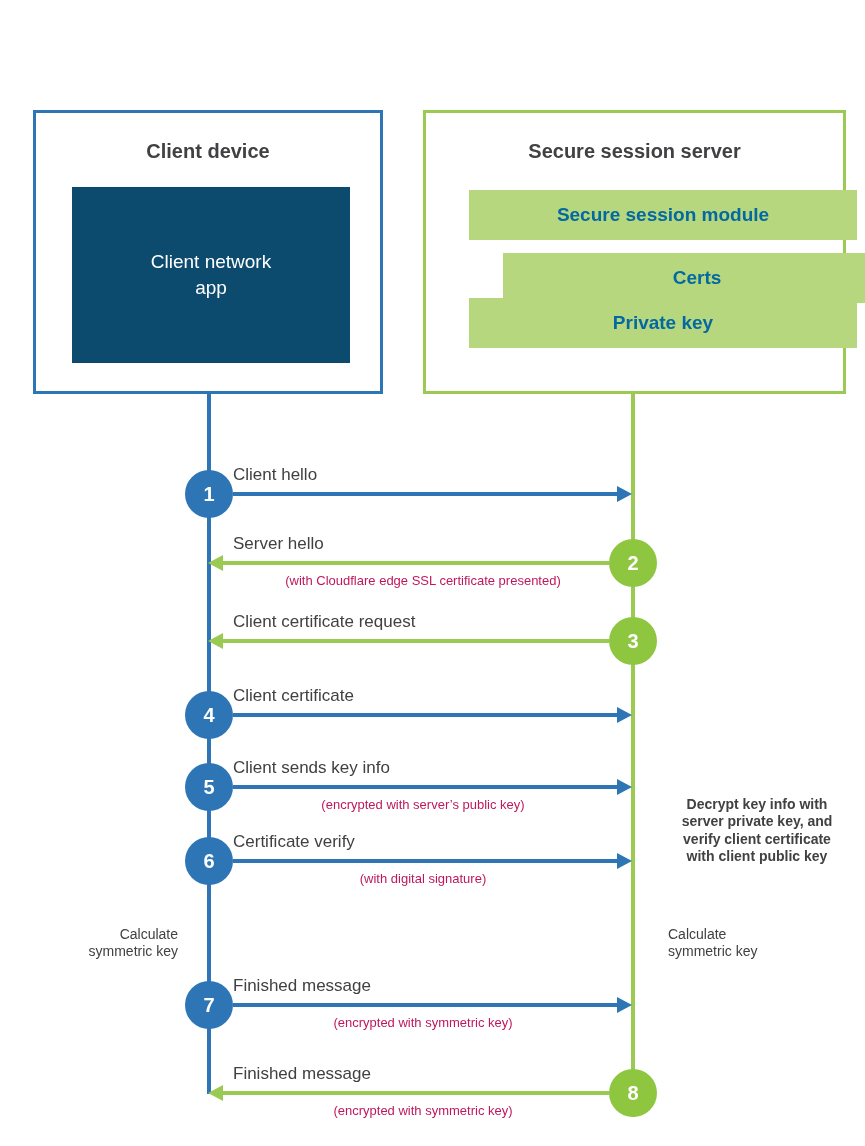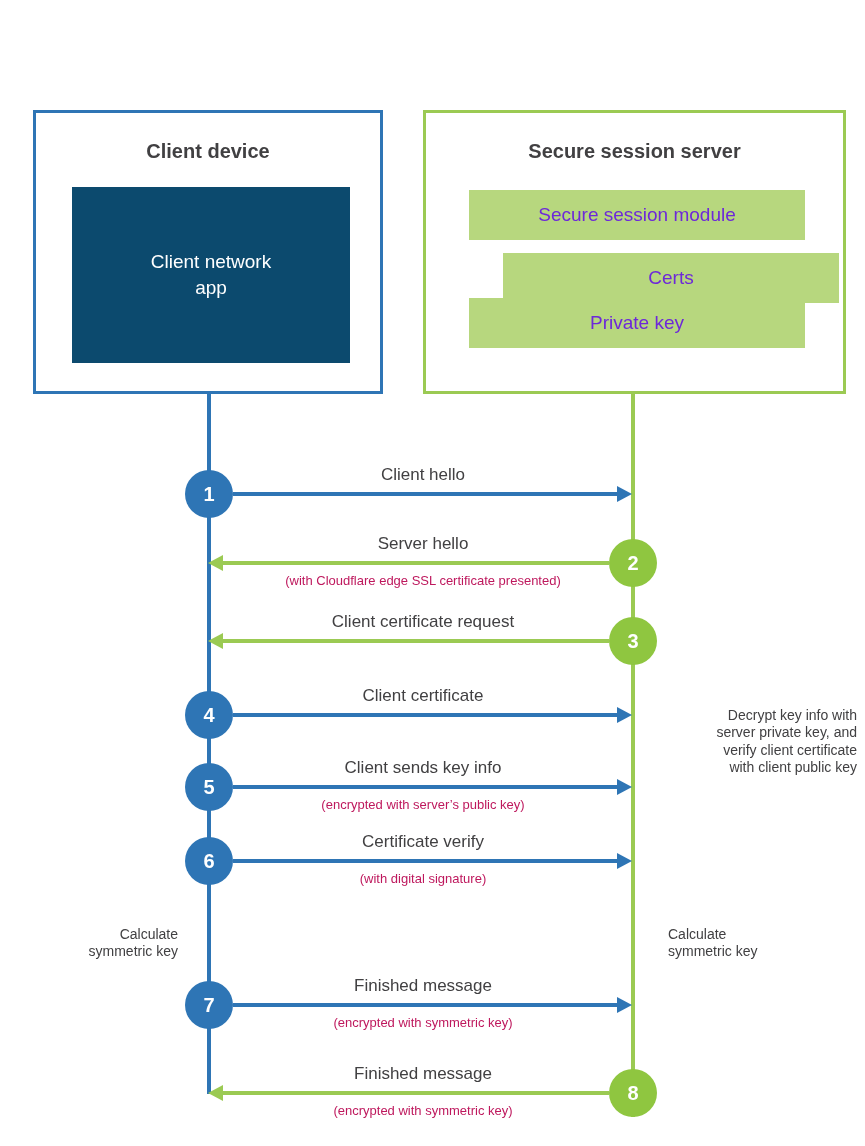--- a/index.html
+++ b/index.html
@@ -19,22 +19,22 @@
   .box-title {
     position:absolute; left:0; right:0; top:27px; text-align:center;
     font-size:20px; font-weight:bold; color:#414042;
   }
   .app-box {
     position:absolute; left:36px; top:74px; width:278px; height:176px;
     background:#0c4a6e; color:#ffffff; display:flex; align-items:center; justify-content:center;
     text-align:center; font-size:19px; white-space:pre-line; line-height:1.35;
   }
   .bar {
-    position:absolute; left:43px; width:336px; height:50px; background:#b7d77e;
-    color:#6d28d9; display:flex; align-items:center; justify-content:center; font-size:19px;
+    position:absolute; left:43px; width:388px; height:50px; background:#b7d77e;
+    color:#0369a1; display:flex; align-items:center; justify-content:center; font-size:19px;font-weight:bold;
   }
   .bar1 { top:77px; } .bar2 { top:140px;margin-left:34px; } .bar3 { top:185px; }
 
   
   .vline { position:absolute; width:4px; top:394px; }
   .blue-line  { left:207px; height:700px; background:#2e75b5; }
   .green-line { left:631px; height:723px; background:#9bca53; }
 
   
   .step { position:absolute; left:0; right:0; height:0; }
@@ -51,31 +51,31 @@
 
   .step .circle {
     position:absolute; top:-24px; width:48px; height:48px; border-radius:50%;
     color:#ffffff; font-size:20px; font-weight:bold;
     display:flex; align-items:center; justify-content:center;
   }
   .from-client .circle { left:185px; background:#2e75b5; }
   .from-server .circle { left:609px; background:#8fc640; }
 
   .step .label {
-    position:absolute; left:233px; width:380px; bottom:9px; text-align:center;
+    position:absolute; left:233px; width:380px; bottom:9px; text-align:left;
     font-size:17px; color:#414042;
   }
   .step .subtitle {
     position:absolute; left:213px; width:420px; top:10px; text-align:center;
     font-size:13px; color:#be185d;
   }
 
   
   .note { position:absolute; font-size:14px; color:#414042; line-height:1.24; white-space:pre-line; }
-  .decrypt-note { left:657px; top:707px; width:200px; text-align:right; }
+  .decrypt-note { left:657px; top:796px; width:200px; text-align:center;font-weight:bold; }
   .calc-left    { left:38px;  top:926px; width:140px; text-align:right; }
   .calc-right   { left:668px; top:926px; width:140px; text-align:left; }
 </style>
 </head>
 <body>
 
 <div class="canvas">
 
 
   <div class="box client-box">

